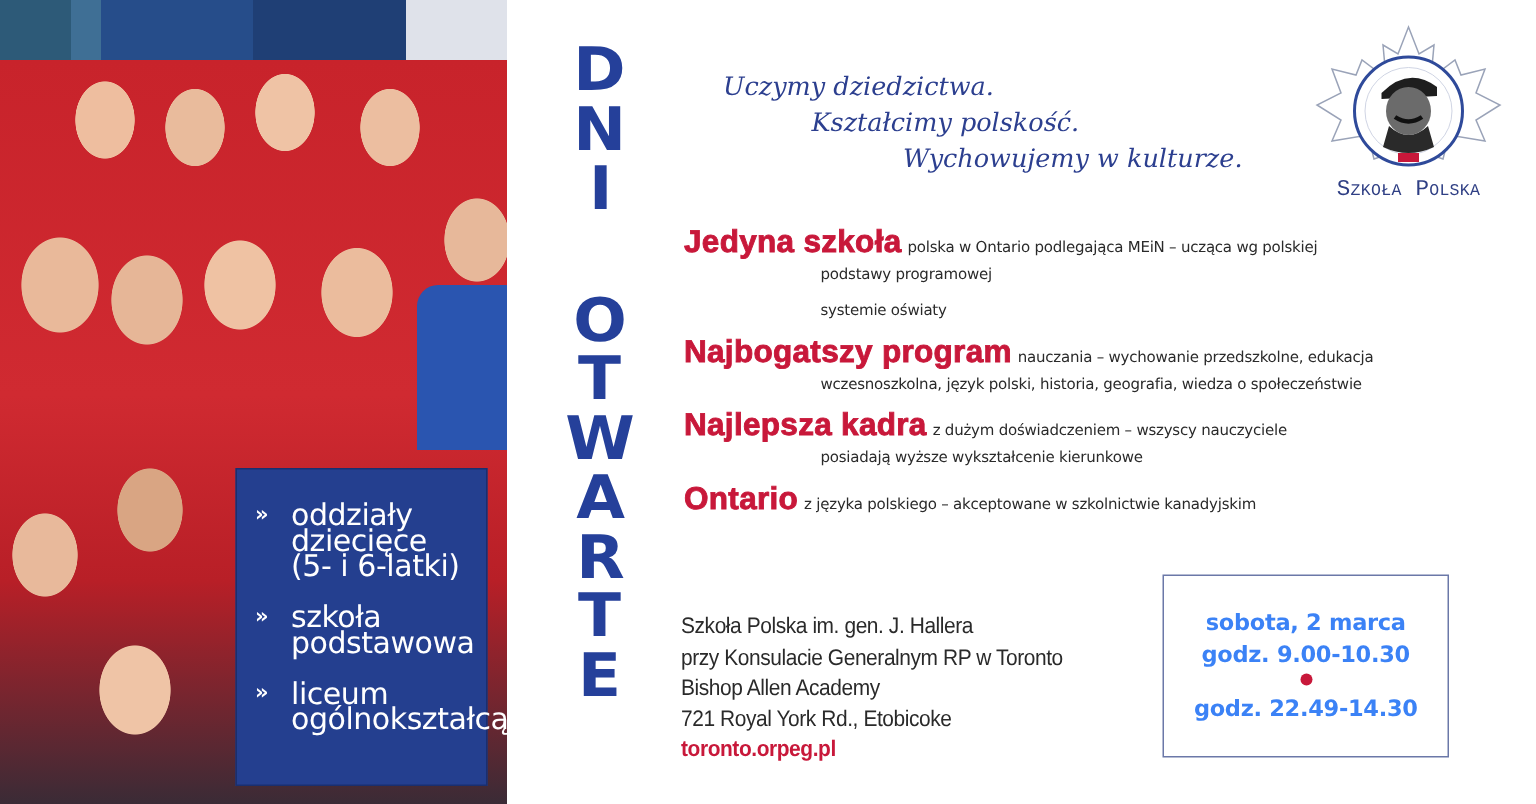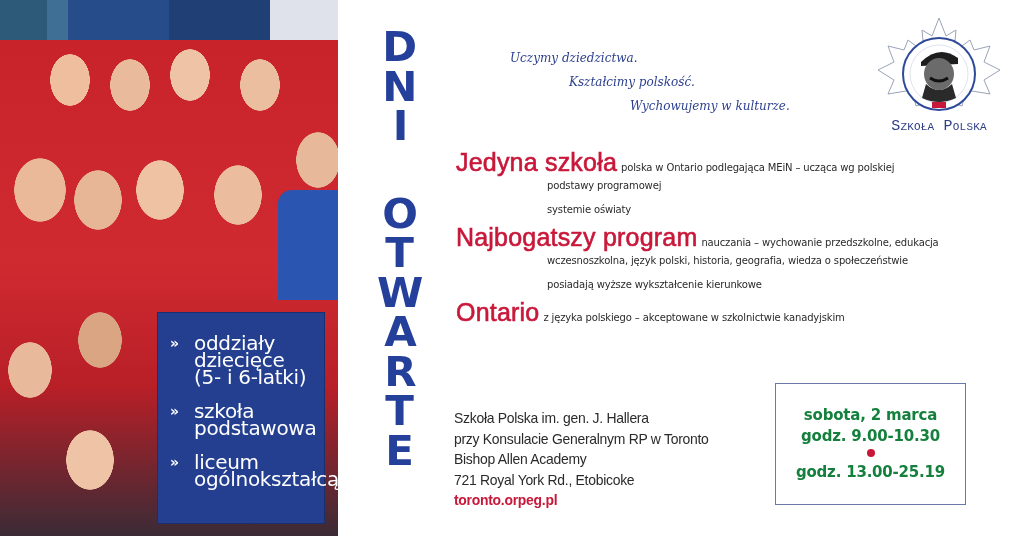--- a/index.html
+++ b/index.html
@@ -62,42 +62,42 @@
   }
   .vtitle .word { display:flex; flex-direction:column; align-items:center; }
   .vtitle .ch {
     font-size:40px; line-height:39.5px; height:39.5px;
     transform:scaleX(1.05); font-weight:900;
   }
   .vtitle .gap { height:48px; }
 
   
   .motto {
-    position:absolute; left:510px; top:46px;
+    position:absolute; left:482px; top:46px;
     color:#2c3f8f; font-family:"DejaVu Serif", serif; font-style:italic;
-    font-size:12px; line-height:24px;
+    font-size:17px; line-height:24px;
   }
   .motto .l2 { padding-left:59px; }
   .motto .l3 { padding-left:120px; }
 
   
   .logo { position:absolute; left:866px; top:14px; width:146px; height:126px; }
   .logo .name {
     position:absolute; left:6px; top:104px; width:134px; text-align:center;
     font-family:Liberation Mono, monospace; color:#2f3f84; font-size:15px;
     letter-spacing:0.2px; font-variant:small-caps;
   }
 
   
   .features { position:absolute; left:456px; top:150px; width:560px; }
   .feat { margin-bottom:6px; }
   .feat .line1 { display:flex; align-items:baseline; }
   .feat .head {
-    color:#c8183a; font-family:"Liberation Sans", sans-serif; font-weight:normal;
-    font-size:25px; line-height:24px; letter-spacing:0.2px; margin-right:4px;
+    color:#c8183a; font-family:"Liberation Sans", sans-serif; font-weight:bold;
+    font-size:21px; line-height:24px; letter-spacing:0.2px; margin-right:4px;
     -webkit-text-stroke:0.6px #c8183a;
   }
   .feat .desc, .feat .cont {
     color:#2a2a2a; font-family:"DejaVu Sans", sans-serif; font-size:10px;
     line-height:18px; letter-spacing:-0.15px;
   }
   .feat .cont { padding-left:91px; }
 
   
   .address {
@@ -105,21 +105,21 @@
     font-family:"Liberation Sans", sans-serif; font-size:15px; line-height:20.5px;
     color:#2a2a2a; letter-spacing:-0.3px; transform:scaleX(0.93); transform-origin:left top;
   }
   .address .web { color:#c8183a; font-weight:bold; }
 
   
   .dates {
     position:absolute; left:775px; top:383px; width:191px; height:122px;
     border:1.5px solid #6b78a8; background:#ffffff;
     display:flex; flex-direction:column; align-items:center; justify-content:center;
-    font-family:"DejaVu Sans", sans-serif; font-weight:bold; color:#15803d;
+    font-family:"DejaVu Sans", sans-serif; font-weight:bold; color:#3b82f6;
     font-size:15px; line-height:20.5px; letter-spacing:-0.2px;
   }
   .dates .dot {
     width:8px; height:8px; border-radius:50%; background:#c8183a; margin:3px 0 5px;
   }
 </style>
 </head>
 <body>
 
 <div class="photo">
@@ -202,20 +202,24 @@
     <div class="cont">systemie oświaty</div>
   </div>
   <div class="feat">
     <div class="line1">
       <span class="head">Najbogatszy program</span>
       <span class="desc">nauczania – wychowanie przedszkolne, edukacja</span>
     </div>
     <div class="cont">wczesnoszkolna, język polski, historia, geografia, wiedza o społeczeństwie</div>
   </div>
   <div class="feat">
+    <div class="line1">
+      <span class="head">Najlepsza kadra</span>
+      <span class="desc">z dużym doświadczeniem – wszyscy nauczyciele</span>
+    </div>
     <div class="cont">posiadają wyższe wykształcenie kierunkowe</div>
   </div>
   <div class="feat">
     <div class="line1">
       <span class="head">Ontario</span>
       <span class="desc">z języka polskiego – akceptowane w szkolnictwie kanadyjskim</span>
     </div>
   </div>
 </div>
 
@@ -224,14 +228,14 @@
   <div>przy Konsulacie Generalnym RP w Toronto</div>
   <div>Bishop Allen Academy</div>
   <div>721 Royal York Rd., Etobicoke</div>
   <div class="web">toronto.orpeg.pl</div>
 </div>
 
 <div class="dates">
   <div>sobota, 2 marca</div>
   <div>godz. 9.00-10.30</div>
   <div class="dot"></div>
-  <div>godz. 13.00-25.19</div>
+  <div>godz. 22.49-14.30</div>
 </div>
 
 </body></html>

